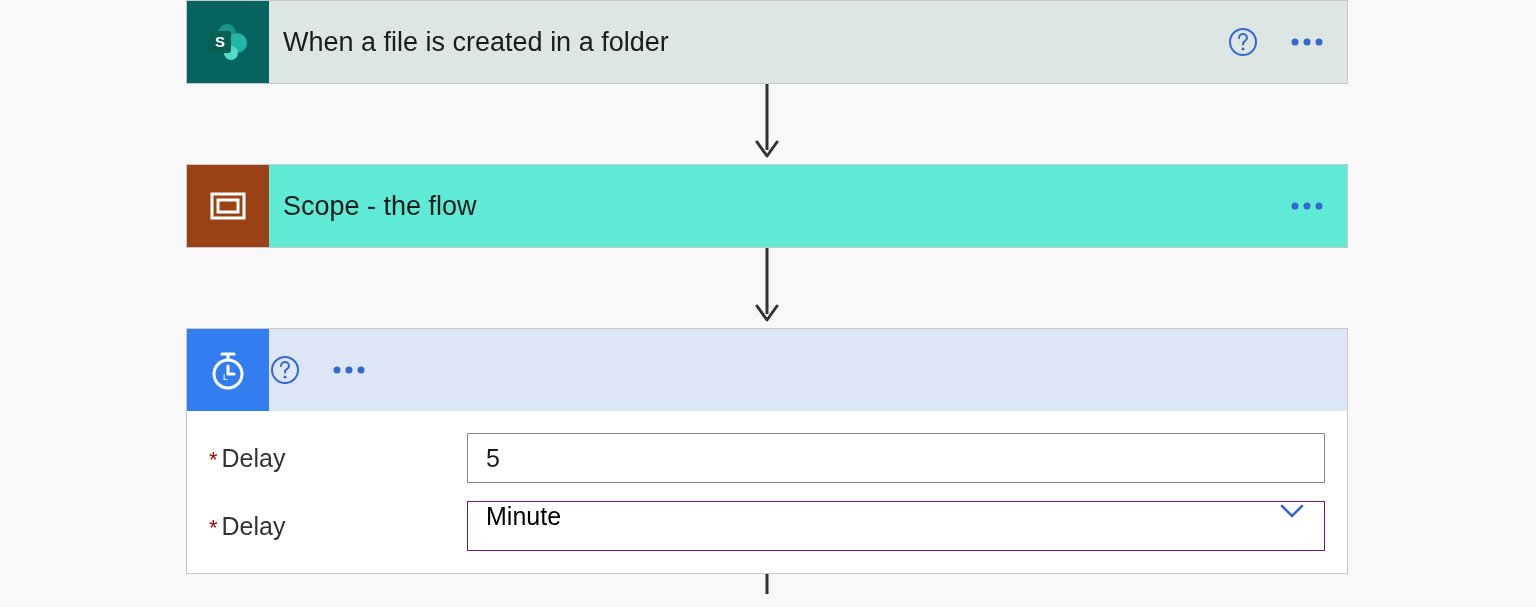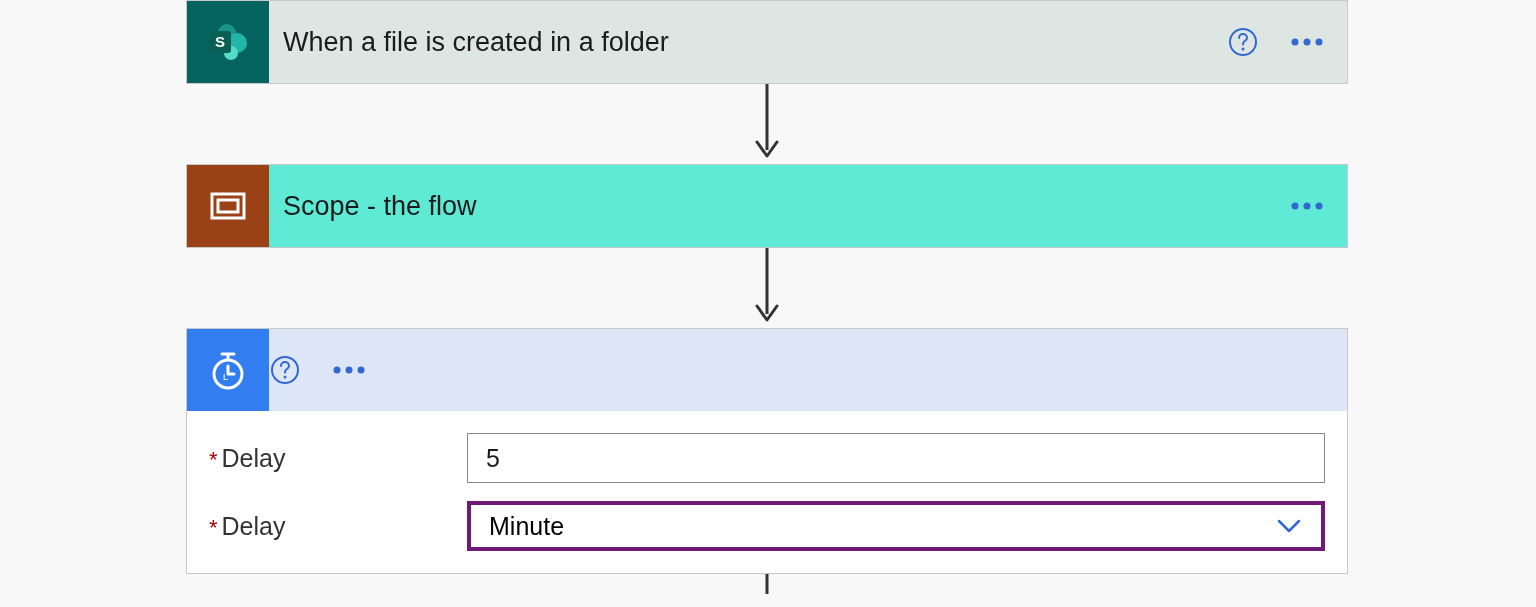--- a/index.html
+++ b/index.html
@@ -102,25 +102,25 @@
     padding: 0 18px;
     color: #1b1b1b;
     font-family: inherit;
   }
   .select-wrap {
     position: relative;
   }
   .select-display {
     width: 100%;
     height: 50px;
-    border: 4px solid #701a75;
+    border: 1px solid #701a75;
     font-size: 25px;
     padding: 0 18px;
     display: flex;
-    align-items: center;
+    align-items: flex-start;
     justify-content: space-between;
     cursor: pointer;
     background: #fff;
   }
   .select-chevron svg { display:block; }
 
   .arrow-connector {
     height: 80px;
     display: flex;
     align-items: flex-end;

